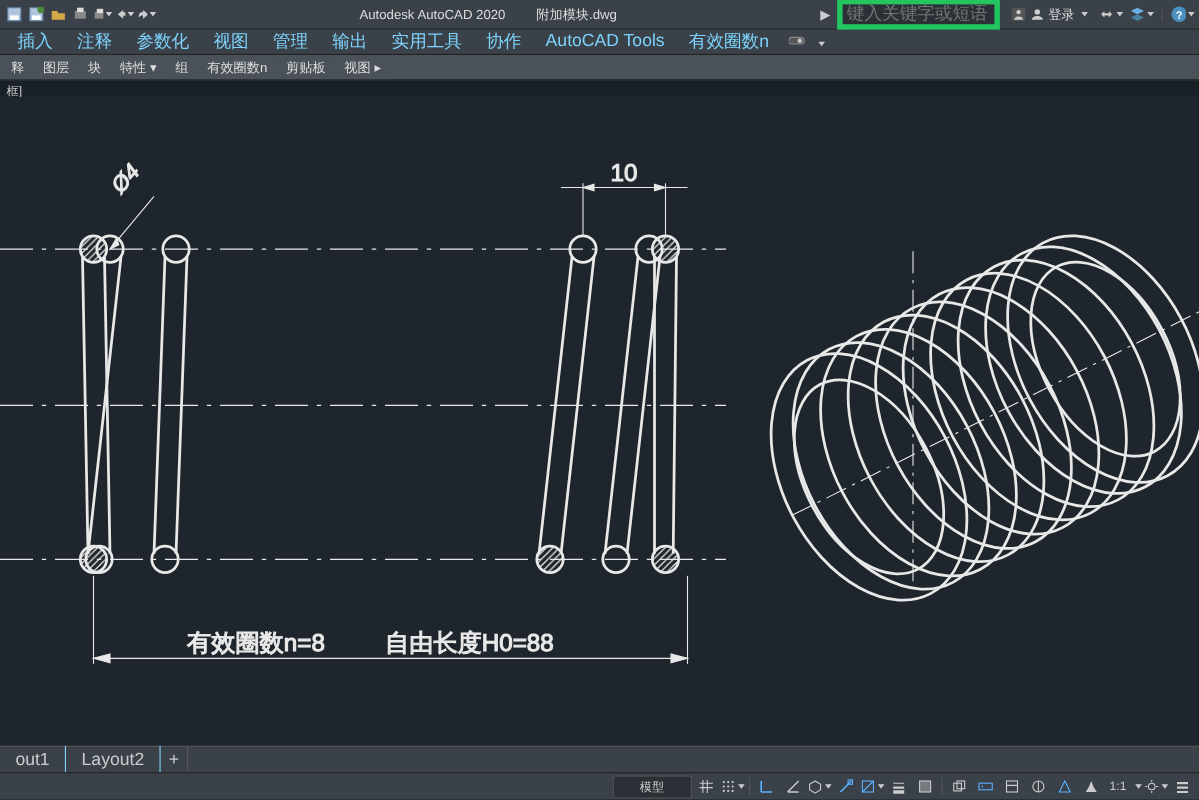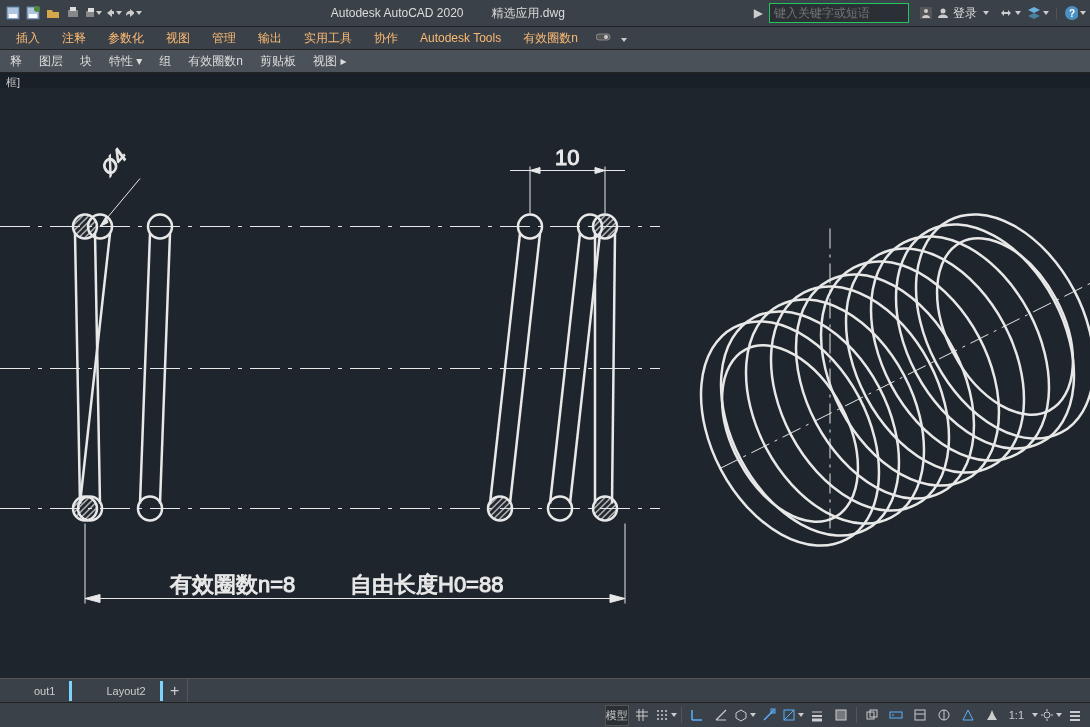--- a/index.html
+++ b/index.html
@@ -39,23 +39,23 @@
   }
   .title-right {
     display: flex;
     align-items: center;
     gap: 6px;
   }
   .search-box {
     width: 130px;
     height: 18px;
     background: #2a3036;
-    border: 1px solid #22c55e;
+    border: 5px solid #22c55e;
     color: #888;
-    font-size: 12px;
+    font-size: 16px;
     padding: 0 4px;
   }
   .login-btn {
     display: flex; align-items: center; gap: 4px;
     color: #ddd; font-size: 12px;
     padding: 0 4px;
   }
   .drop-triangle {
     width: 0; height: 0;
     border-left: 3px solid transparent;
@@ -68,22 +68,22 @@
     height: 22px;
     background: #3a4148;
     display: flex;
     align-items: center;
     padding: 0 6px;
     gap: 2px;
     border-bottom: 1px solid #222;
   }
   .menu-item {
     padding: 2px 10px;
-    color: #fdba74;
-    font-size: 12px;
+    color: #7dd3fc;
+    font-size: 16px;
     cursor: pointer;
   }
   .ribbon-tabs {
     height: 22px;
     background: #4a5158;
     display: flex;
     align-items: center;
     padding: 0 2px;
     gap: 1px;
     border-bottom: 1px solid #222;
@@ -121,24 +121,23 @@
     left: 0; right: 0;
     height: 24px;
     background: #3a4148;
     display: flex;
     align-items: center;
     border-top: 1px solid #555;
   }
   .layout-tab {
     padding: 4px 14px;
     color: #ccc;
-    font-size: 11px;
-    border-right: 3px solid #7dd3fc;
+    font-size: 16px;
+    border-right: 1px solid #7dd3fc;
     cursor: pointer;
-    margin-left: 20px;
   }
   .layout-add {
     width: 24px; height: 24px;
     display: flex; align-items: center; justify-content: center;
     color: #ccc; font-size: 16px;
     border-right: 1px solid #555;
     cursor: pointer;
   }
   .status-bar {
     position: absolute;
@@ -215,21 +214,21 @@
       </div>
     <div class="qat-btn">
         <svg width="14" height="14">
           <path d="M6 3l5 4-5 4V8c-3 0-4 2-4 2 0-4 2-5 4-5z" fill="#ccc"></path>
         </svg>
         <span class="drop-triangle"></span>
       </div>
   </div>
   <div class="title-center">
     <span>Autodesk AutoCAD 2020</span>
-    <span>精选应用.dwg</span>
+    <span>附加模块.dwg</span>
   </div>
   <div class="title-right">
     <span style="color:#ccc;">▶</span>
     <input class="search-box" placeholder="键入关键字或短语" style="">
     <span class="login-btn">
       <svg width="14" height="14">
           <rect x="1" y="1" width="12" height="12" fill="#555"></rect>
           <circle cx="7" cy="5" r="2" fill="#ccc"></circle>
           <path d="M3 12c0-2 2-3 4-3s4 1 4 3" fill="#ccc"></path>
         </svg>
@@ -266,21 +265,21 @@
 
 <div class="menu-bar">
   <div class="menu-item">插入</div>
   <div class="menu-item">注释</div>
   <div class="menu-item">参数化</div>
   <div class="menu-item">视图</div>
   <div class="menu-item">管理</div>
   <div class="menu-item">输出</div>
   <div class="menu-item">实用工具</div>
   <div class="menu-item">协作</div>
-  <div class="menu-item">Autodesk Tools</div>
+  <div class="menu-item">AutoCAD Tools</div>
   <div class="menu-item">有效圈数n</div>
   <div class="menu-item" style="padding:2px 6px;">
     <svg width="20" height="10">
         <rect x="0" y="2" width="14" height="6" rx="3" fill="#555" stroke="#888"></rect>
         <circle cx="10" cy="5" r="2" fill="#ccc"></circle>
       </svg>
     <span class="drop-triangle"></span>
   </div>
 </div>
 
@@ -387,21 +386,21 @@
 </svg>
 </div>
 
 <div class="layout-tabs">
   <div class="layout-tab">out1</div>
   <div class="layout-tab">Layout2</div>
   <div class="layout-add">+</div>
 </div>
 
 <div class="status-bar">
-  <div class="status-text" style="background:#2a3036;border:1px solid #555;padding:2px 0;text-align:center;">模型</div>
+  <div class="status-text" style="background:#2a3036;border:1px solid #555;padding:2px 24px;text-align:center;">模型</div>
   <div class="status-btn">
       <svg width="14" height="14">
         <g stroke="#ccc" stroke-width="1">
           <line x1="1" y1="4" x2="13" y2="4"></line>
           <line x1="1" y1="8" x2="13" y2="8"></line>
           <line x1="4" y1="1" x2="4" y2="13"></line>
           <line x1="8" y1="1" x2="8" y2="13"></line>
         </g>
       </svg>
     </div>

